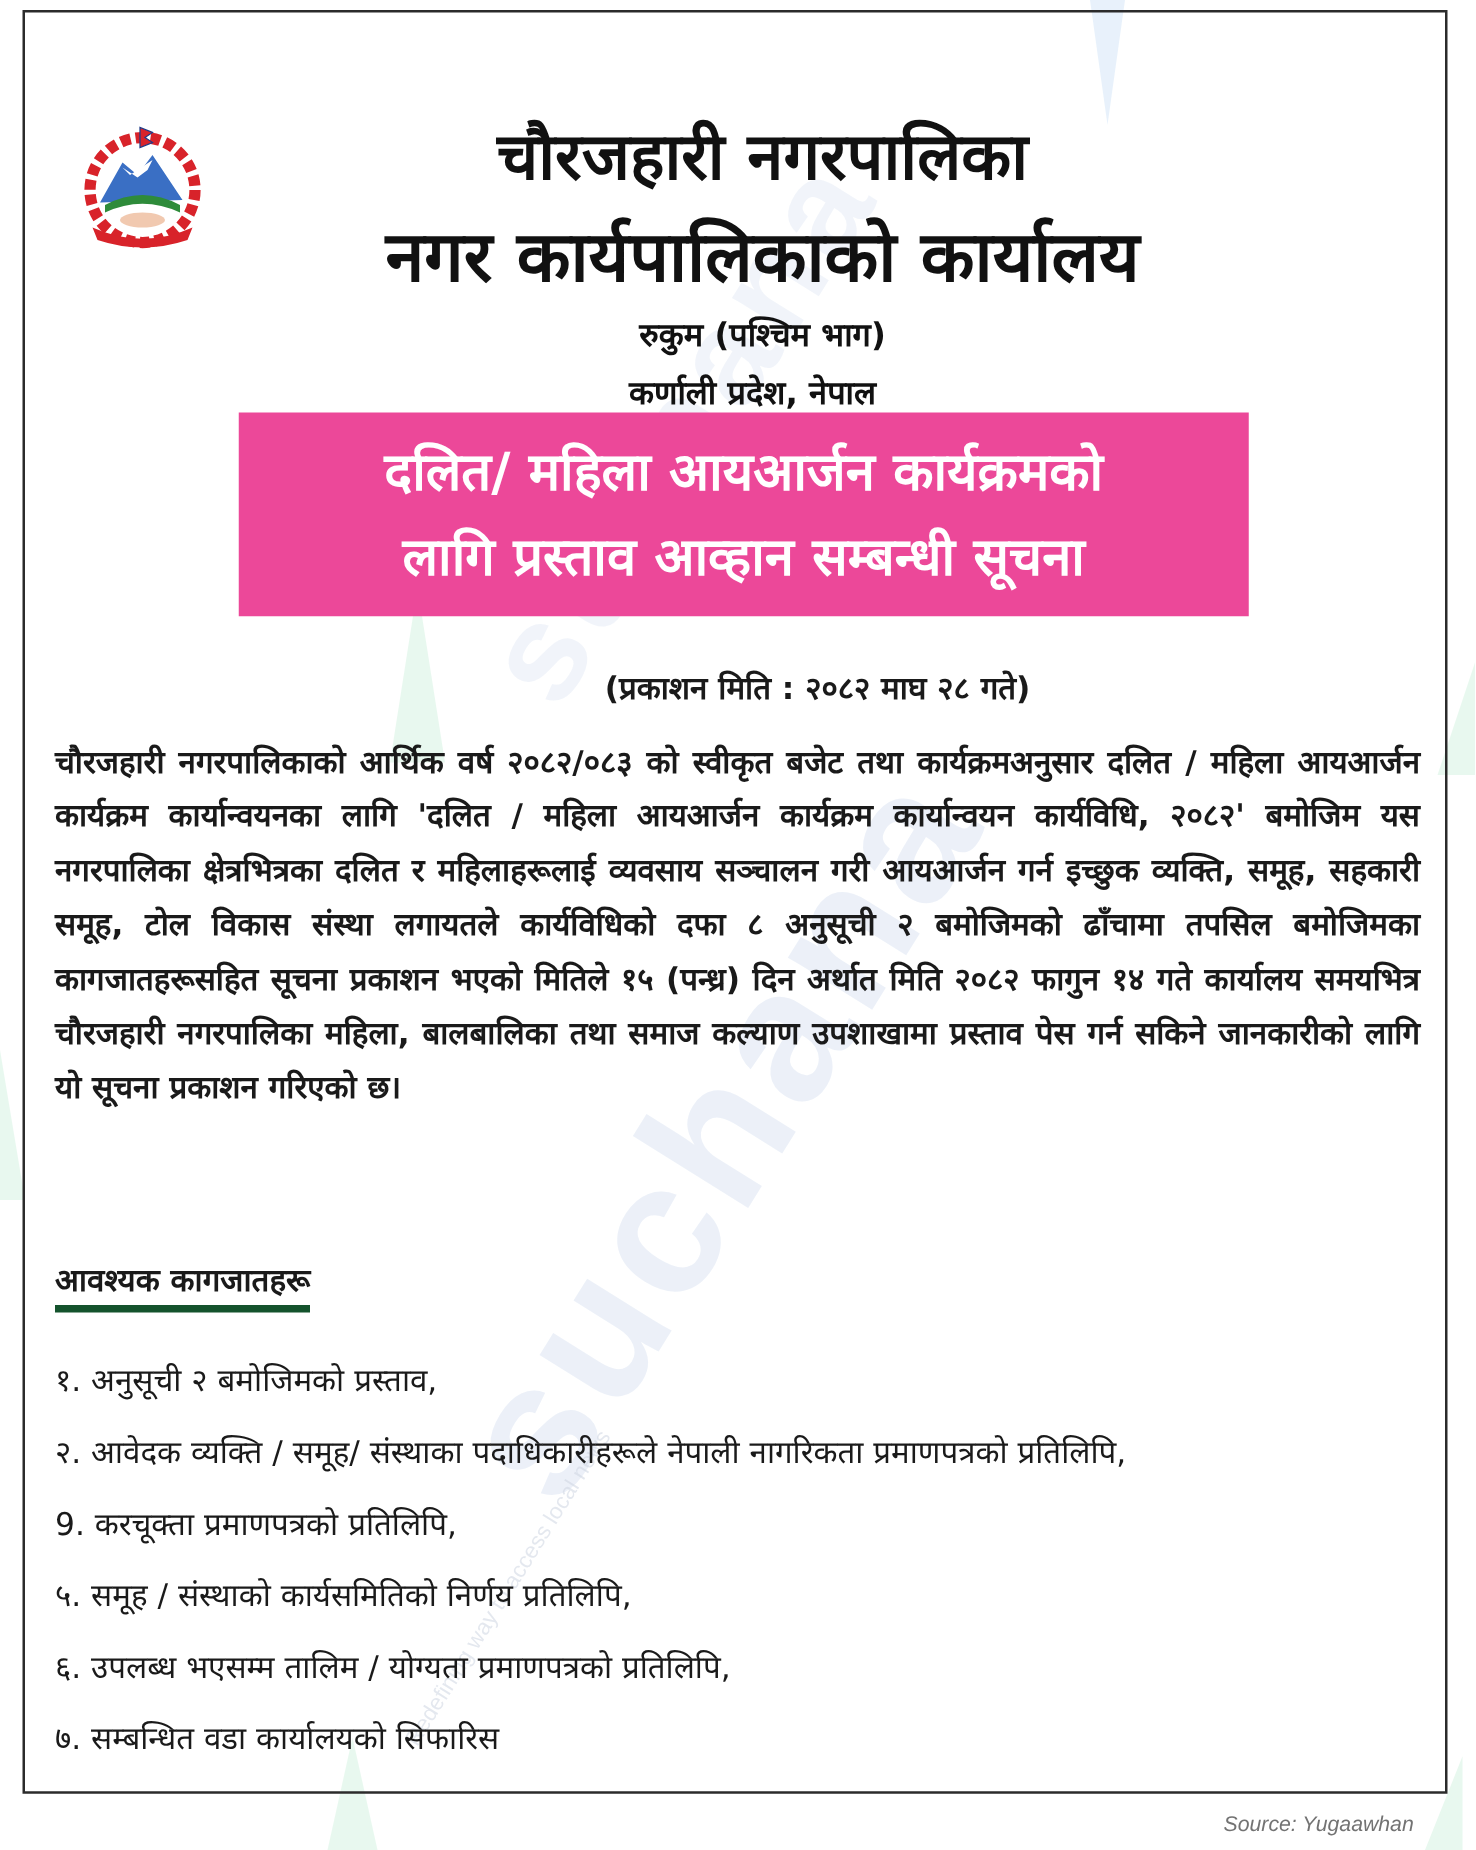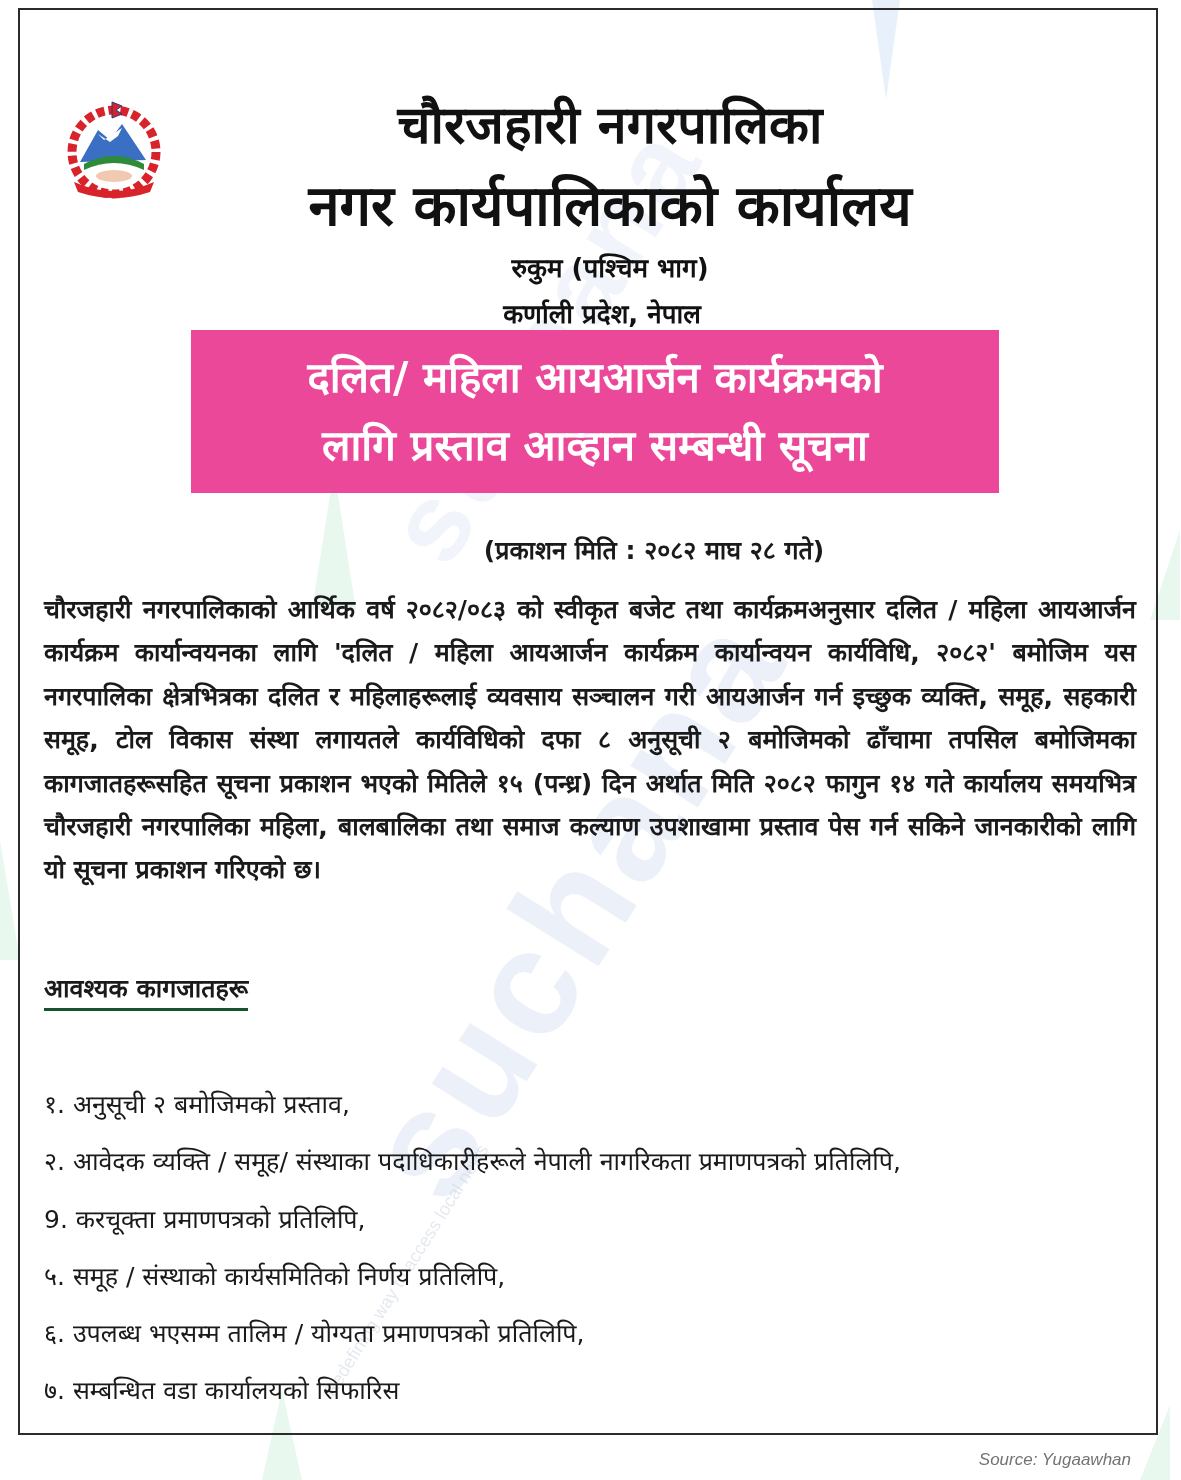--- a/index.html
+++ b/index.html
@@ -44,22 +44,22 @@
       position: absolute; left: 0; top: 522px; width: 1140px; text-align: center;
       font-size: 25px; font-weight: bold; padding-left: 40px; margin-left: 44px;
     }
 
     .body-para {
       position: absolute; left: 24px; top: 578px; width: 1092px;
       font-size: 25px; line-height: 43.4px; text-align: justify; text-align-last: left; font-weight: bold;
     }
 
     .docs-heading {
-      position: absolute; left: 24px; top: 960px; font-size: 25px; font-weight: bold;
-      padding-bottom: 4px; border-bottom: 3px solid #14532d;
+      position: absolute; left: 24px; top: 996px; font-size: 25px; font-weight: bold;
+      padding-bottom: 4px; border-bottom: 6px solid #14532d;
     }
 
     .docs-list { position: absolute; left: 24px; top: 1058px; width: 1100px; list-style: none; }
     .docs-list li { font-size: 25px; line-height: 40.3px; white-space: nowrap; margin-top: 17px; }
 
     .source {
       position: absolute; right: 50px; top: 1450px; font-family: "Liberation Sans", sans-serif;
       font-style: italic; font-size: 17px; color: #737373; z-index: 1;
     }
   </style>

